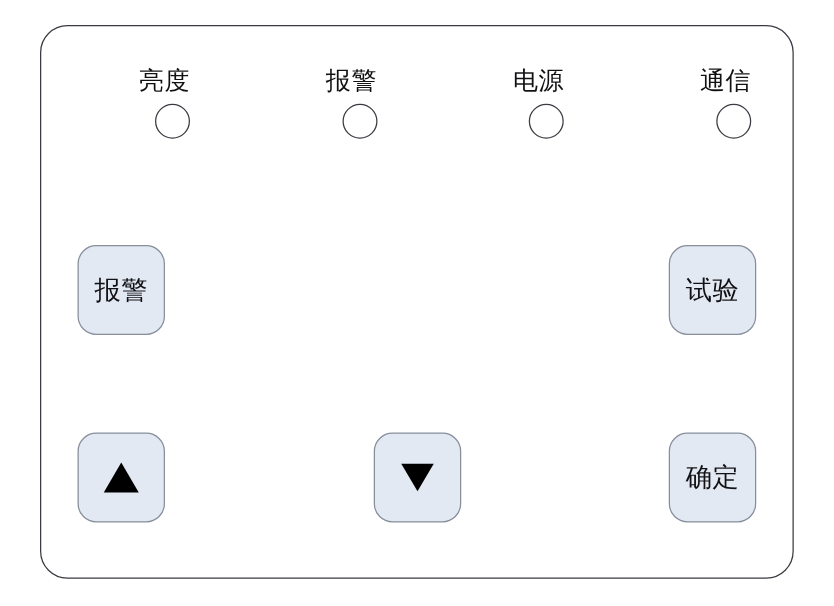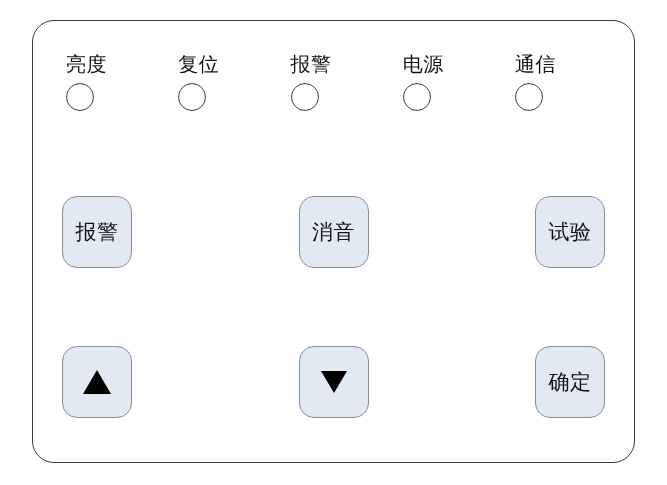--- a/index.html
+++ b/index.html
@@ -37,21 +37,21 @@
     height: 78px;
     display: flex;
     justify-content: space-between;
     padding: 0 34px;
     box-sizing: border-box;
   }
   .indicator {
     width: 86px;
     display: flex;
     flex-direction: column;
-    align-items: flex-start;
+    align-items: flex-end;
   }
   .indicator-label {
     font-size: 20px;
     line-height: 24px;
     color: #111114;
     letter-spacing: 0.5px;
     white-space: nowrap;
     font-family: "DejaVu Sans", "Liberation Sans", sans-serif;
   }
   .indicator-led {
@@ -120,24 +120,20 @@
 
 <div id="panel-frame"></div>
 
 <div id="indicator-row">
 
   <div class="indicator">
     <div class="indicator-label">亮度</div>
     <div class="indicator-led"></div>
   </div>
 
-  <div class="indicator">
-    <div class="indicator-label">复位</div>
-    <div class="indicator-led"></div>
-  </div>
 
   <div class="indicator">
     <div class="indicator-label">报警</div>
     <div class="indicator-led"></div>
   </div>
 
   <div class="indicator">
     <div class="indicator-label">电源</div>
     <div class="indicator-led"></div>
   </div>
@@ -148,23 +144,20 @@
   </div>
 
 </div>
 
 <div class="button-row" id="button-row-actions">
 
   <div class="panel-button">
     <span class="panel-button-label">报警</span>
   </div>
 
-  <div class="panel-button">
-    <span class="panel-button-label">消音</span>
-  </div>
 
   <div class="panel-button">
     <span class="panel-button-label">试验</span>
   </div>
 
 
 </div>
 
 <div class="button-row" id="button-row-nav">
 

